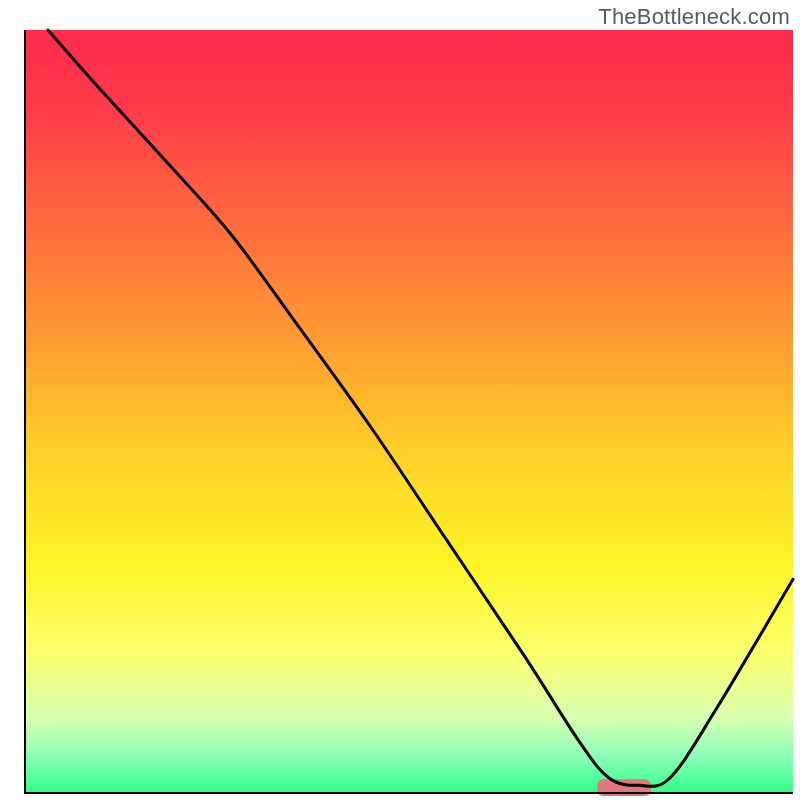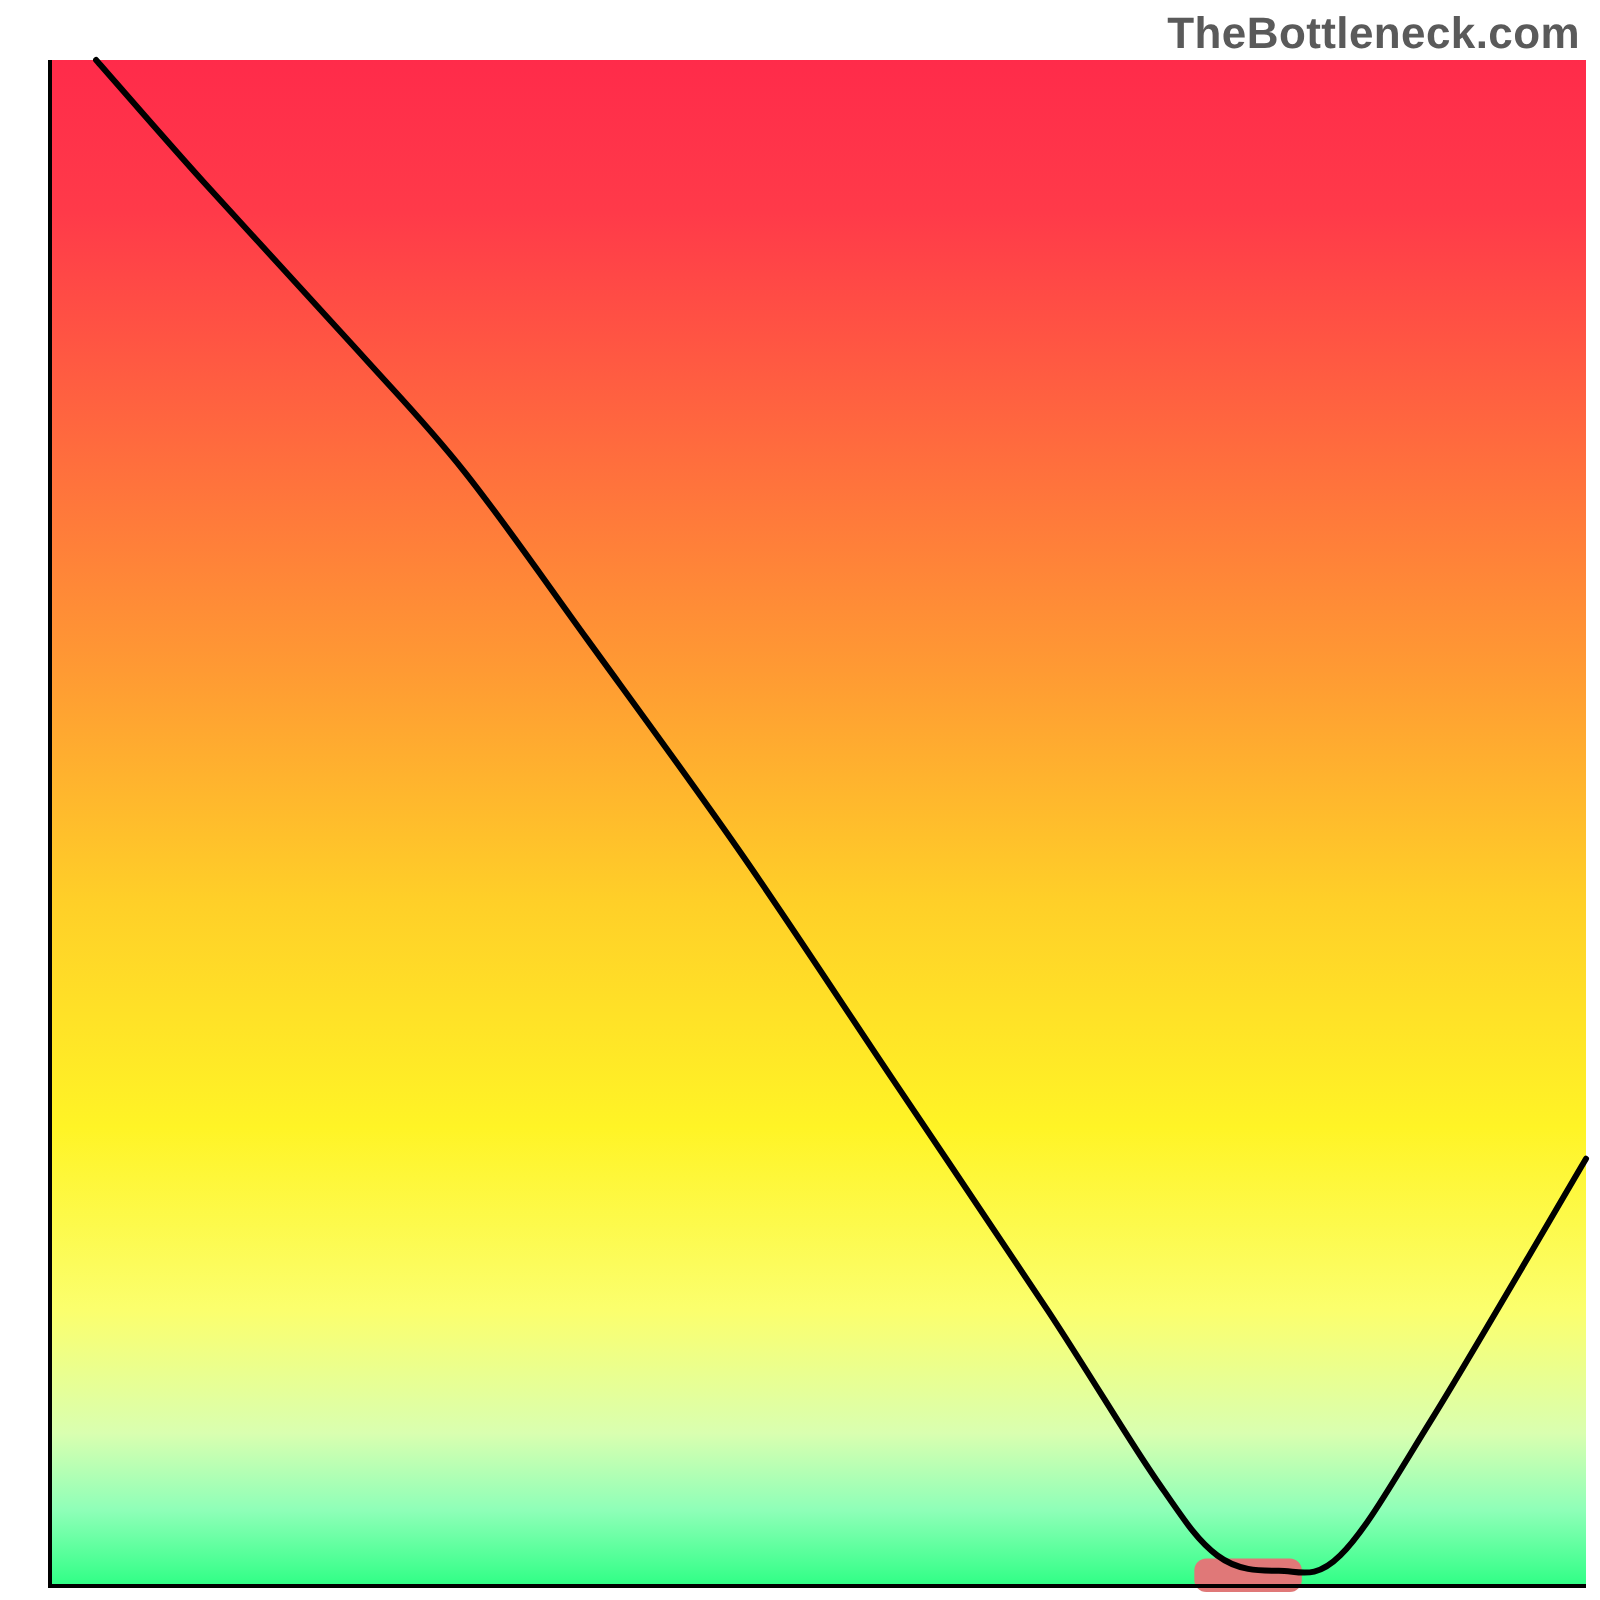--- a/index.html
+++ b/index.html
@@ -14,21 +14,21 @@
     position: relative;
     width: 800px;
     height: 800px;
   }
   .watermark {
     position: absolute;
     top: 4px;
     right: 10px;
     color: #5a5a5a;
     font-size: 22px;
-    font-weight: 700;
+    font-weight: 400;
     letter-spacing: 0.2px;
     z-index: 3;
   }
   svg.chart {
     position: absolute;
     top: 0;
     left: 0;
   }
 </style>
 </head>

